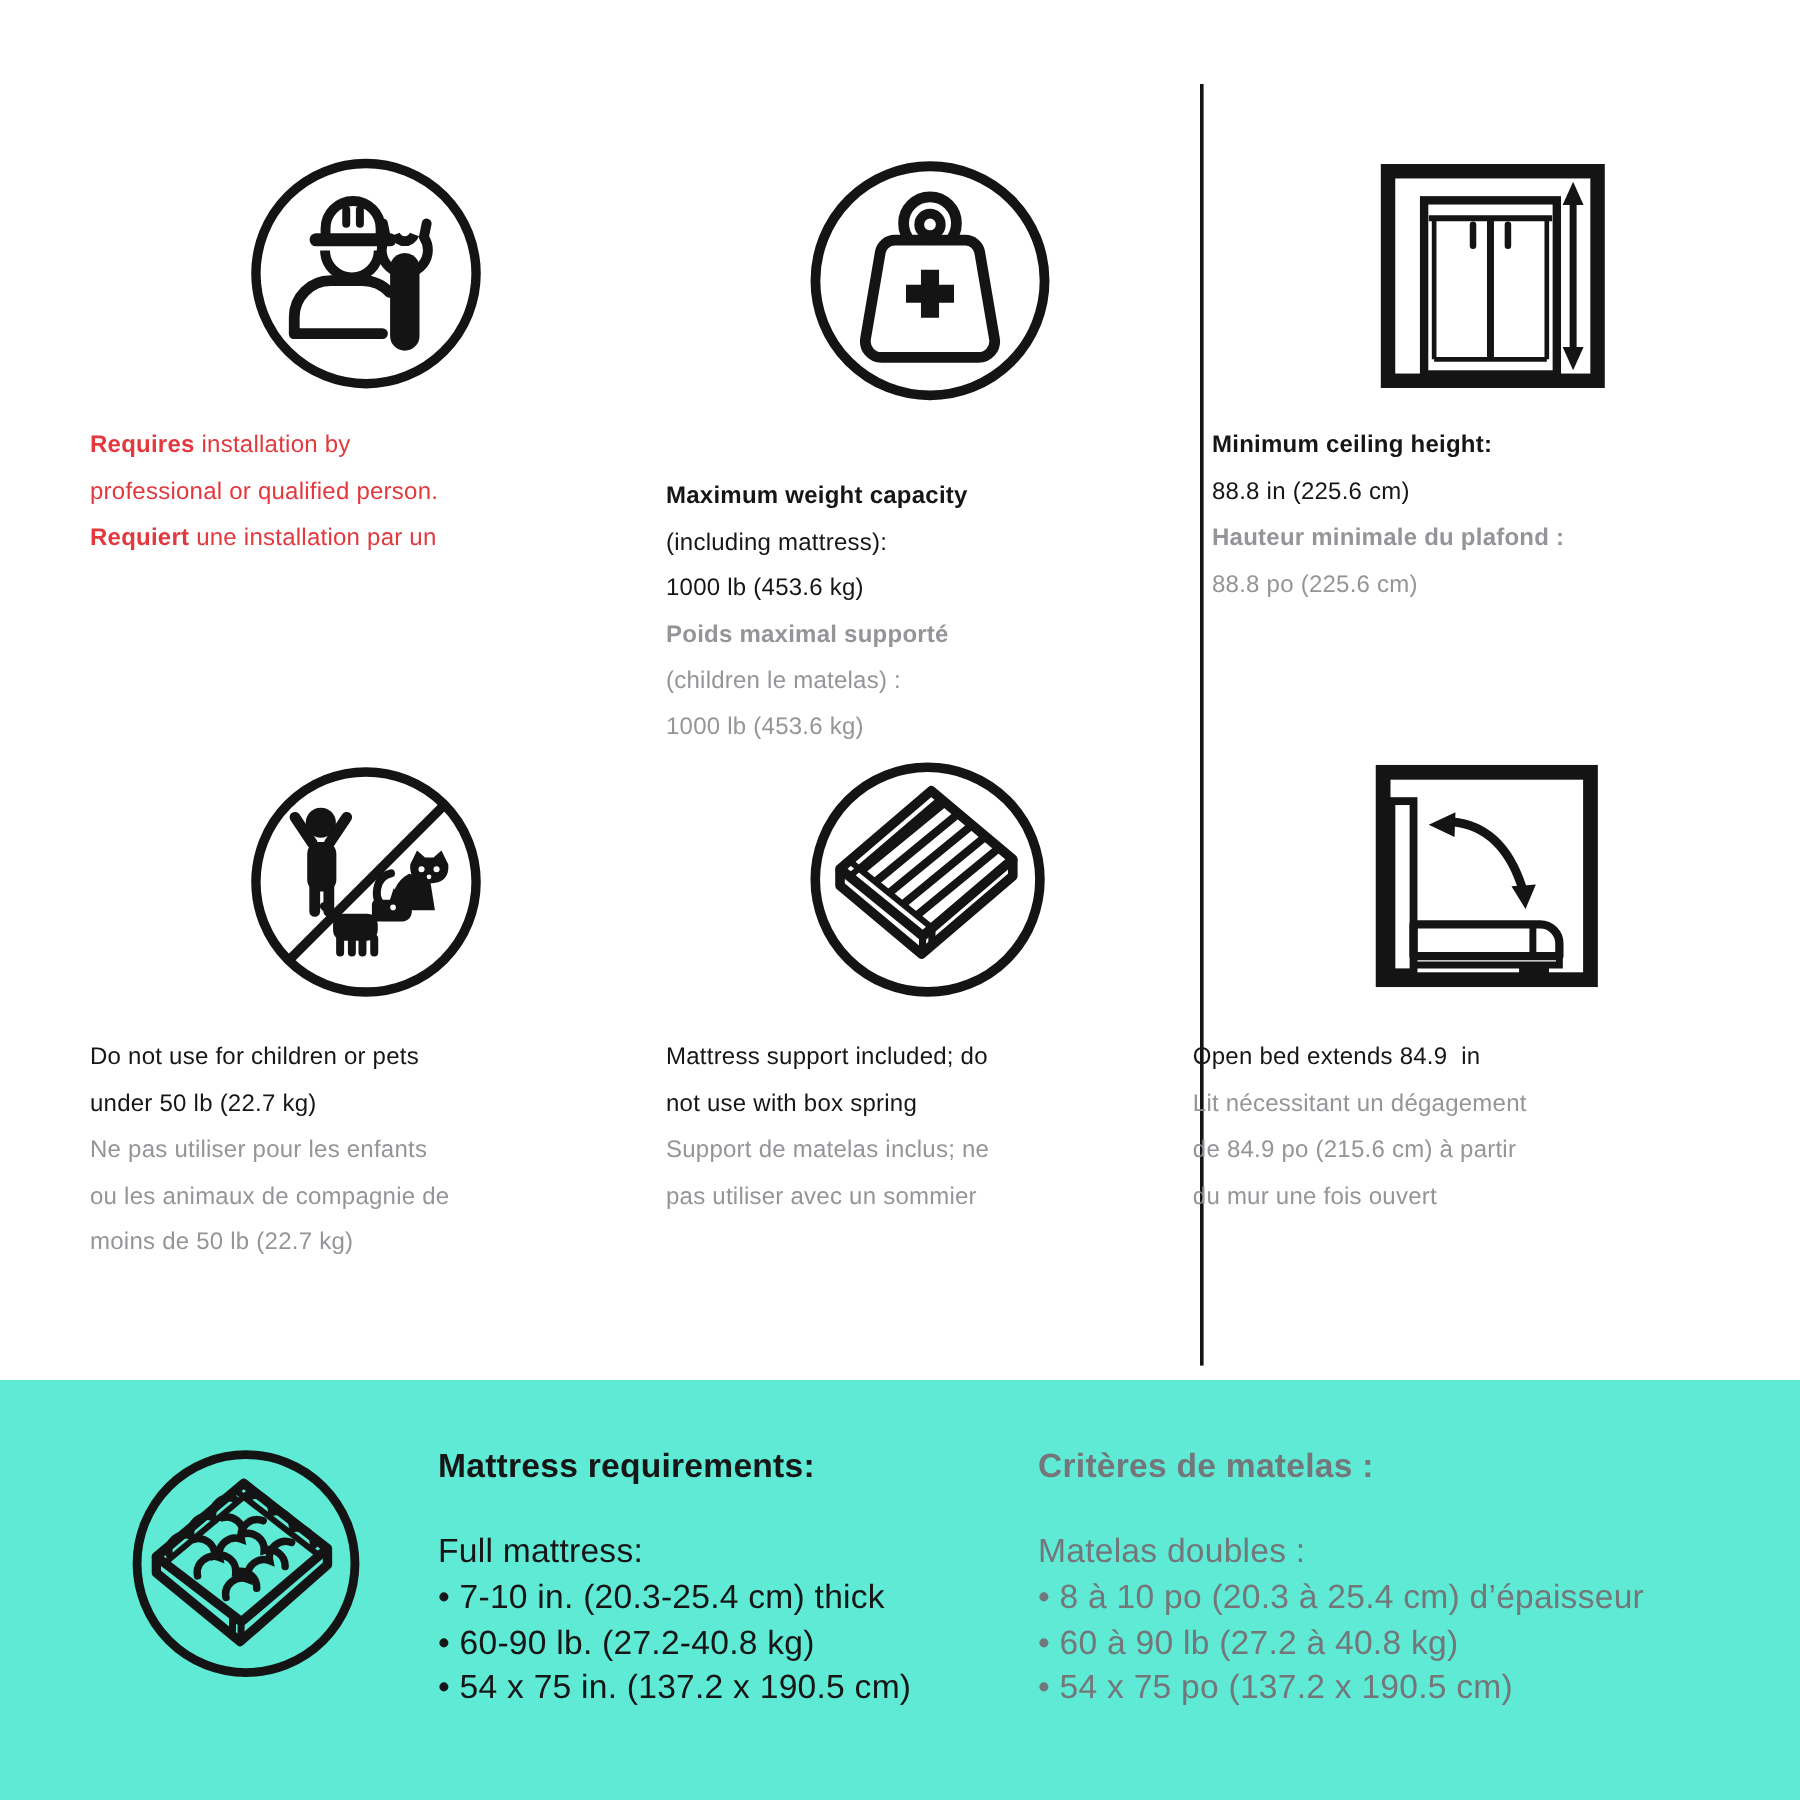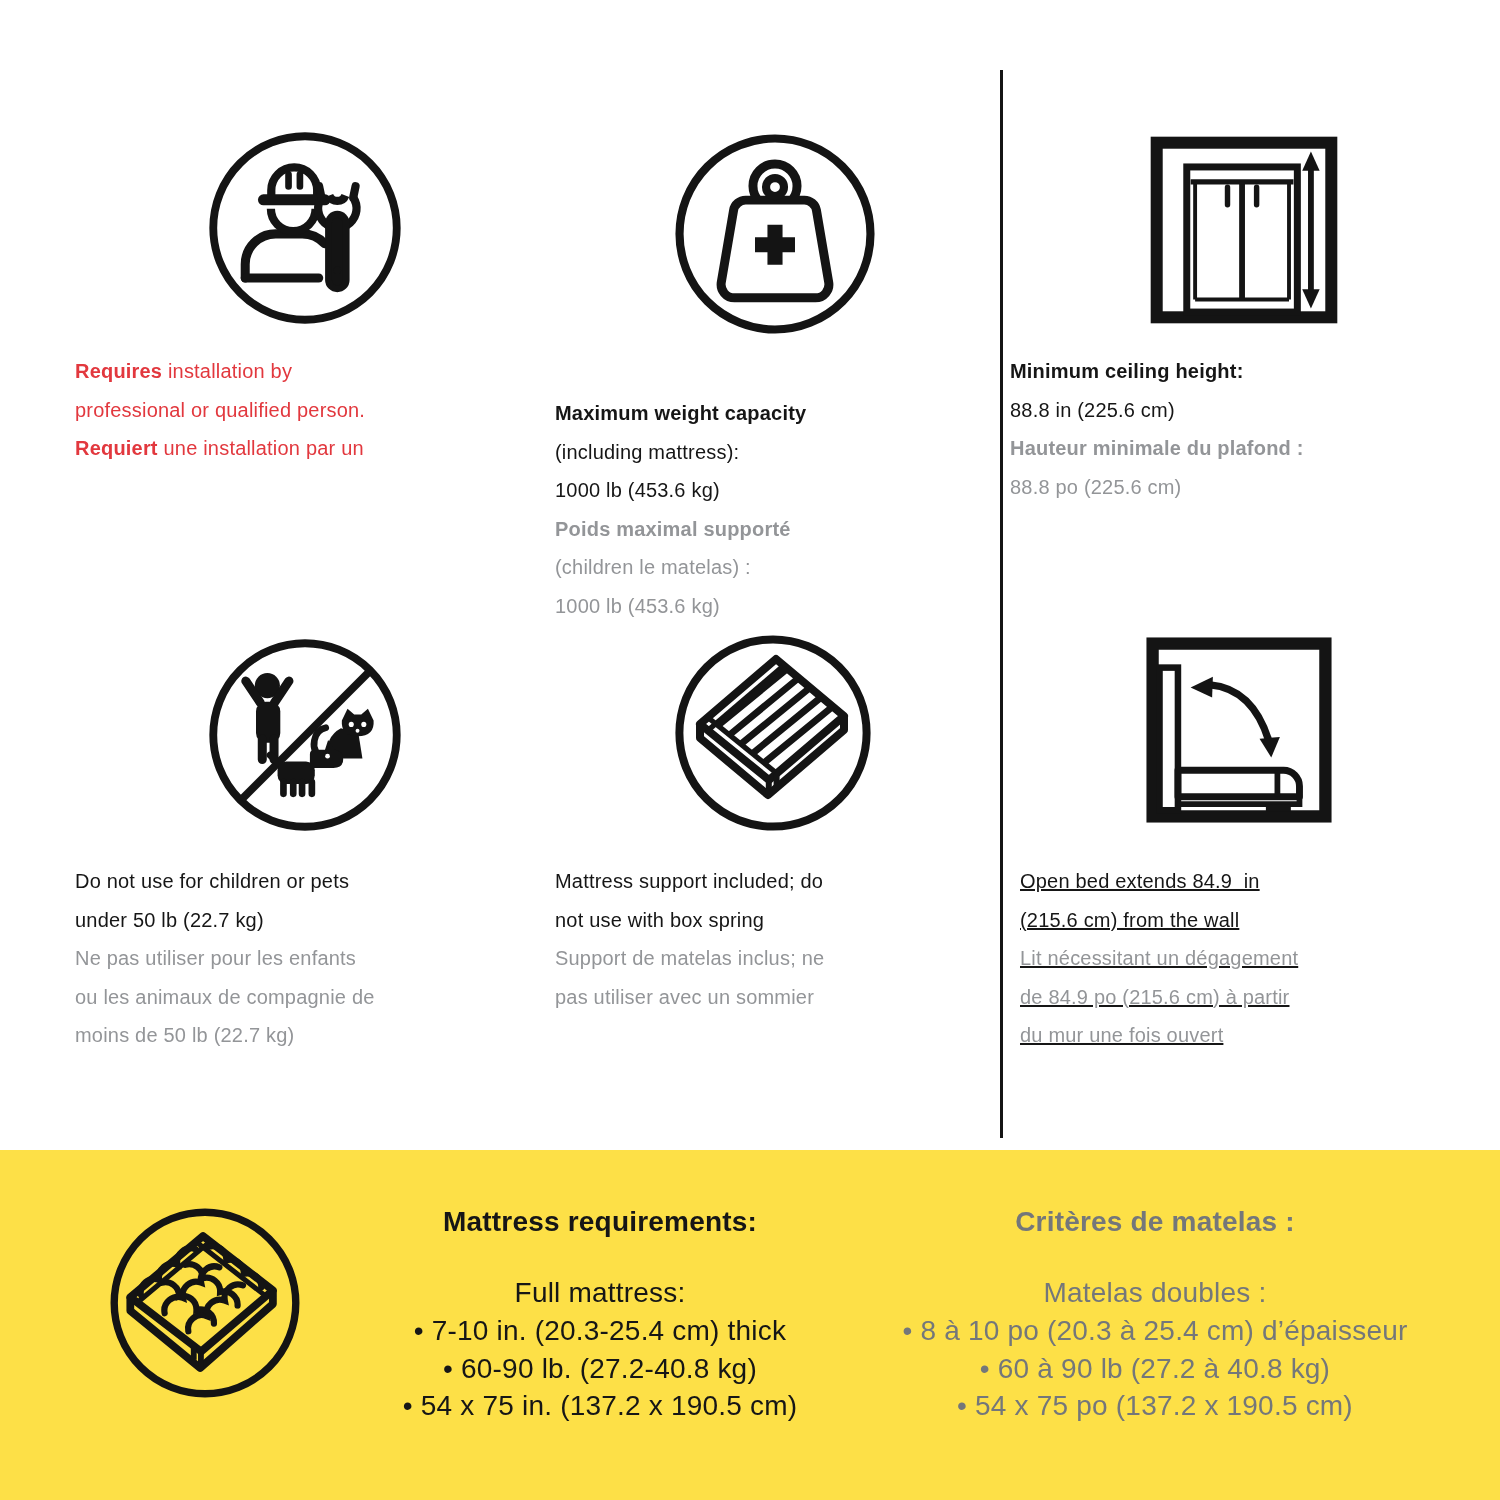--- a/index.html
+++ b/index.html
@@ -18,21 +18,21 @@
   .s32{stroke-width:3.2}.s34{stroke-width:3.4}.s36{stroke-width:3.6}.s38{stroke-width:3.8}
   .s4{stroke-width:4}.s42{stroke-width:4.2}.s44{stroke-width:4.4}.s45{stroke-width:4.6}
   .s56{stroke-width:5.6}.s62{stroke-width:6.2}.s64{stroke-width:6.4}.s74{stroke-width:7.4}
   .s125{stroke-width:12.5}.sw55{stroke-width:5.5}
   .rc{stroke-linecap:round}.rj{stroke-linejoin:round}
   .txt{position:absolute;text-align:left;font-size:20px;line-height:38.5px;color:#161616;letter-spacing:.2px;}
   .txt .ln{white-space:pre-wrap;}
   .txt .bold{font-weight:700;}
   .red{color:#e2383e;}
   .gray{color:#939598;}
-  .footer{position:absolute;left:0;top:1150px;width:1500px;height:350px;background:#fde047;text-align:center;}
+  .footer{position:absolute;left:0;top:1150px;width:1500px;height:350px;background:#5eead4;}
   .bcol{position:absolute;font-size:28px;line-height:38px;color:#161616;letter-spacing:.2px;}
   .bcol .title{font-weight:700;margin-bottom:33px;}
   .bcol .bullets{margin-top:0;}
   .bullet{white-space:pre-wrap;line-height:37.5px;}
   .bullet::before{content:"\2022\00a0";}
   .frcol{color:#74777a;}
 </style>
 </head>
 <body>
 
@@ -154,23 +154,22 @@
       <rect class="s34" x="8.6" y="17.5" width="9.6" height="74.3"></rect>
       <path class="s36 rj" d="M18.2,71 h55 a8.3,8.3 0 0 1 8.3,8.3 v5.5 h-63.3 z"></path>
       <path class="s3" d="M70,71 V84.8"></path>
       <path class="s3" d="M81.5,84.8 V88.6 H18.2"></path>
       <rect class="fill" x="64" y="88.6" width="13" height="3.6"></rect>
       <path class="s38" d="M35,26.5 Q57,28.5 65.5,55.5"></path>
       <polygon class="fill" points="24.8,27.8 36.4,22.3 36,33.1"></polygon>
       <polygon class="fill" points="66.8,64.3 60.7,54.5 71.3,53.7"></polygon>
     </svg>
   </div>
-  <div class="txt" style="left:1020px;top:862px;width:480px;text-decoration:underline;">
+  <div class="txt" style="left:994px;top:862px;width:480px;">
     <div class="ln">Open bed extends 84.9  in</div>
-    <div class="ln">(215.6 cm) from the wall</div>
     <div class="ln gray">Lit nécessitant un dégagement</div>
     <div class="ln gray">de 84.9 po (215.6 cm) à partir</div>
     <div class="ln gray">du mur une fois ouvert</div>
   </div>
 
   <div class="footer">
     <div class="icon" style="left:108px;top:56px;width:194px;height:194px;">
       <svg viewBox="0 0 100 100">
         <circle class="s38" cx="50" cy="50" r="46.8"></circle>
         <path class="s4 rj" d="M11.5,47 L49,15.5 L85,43.5 L48,75 Z"></path>

